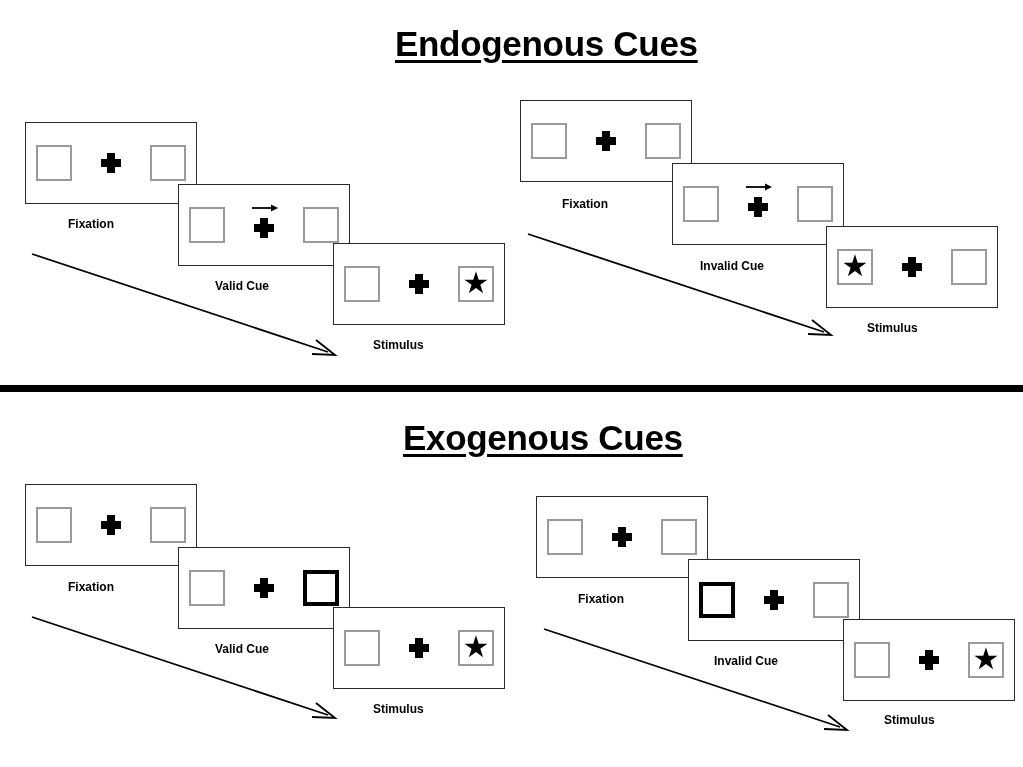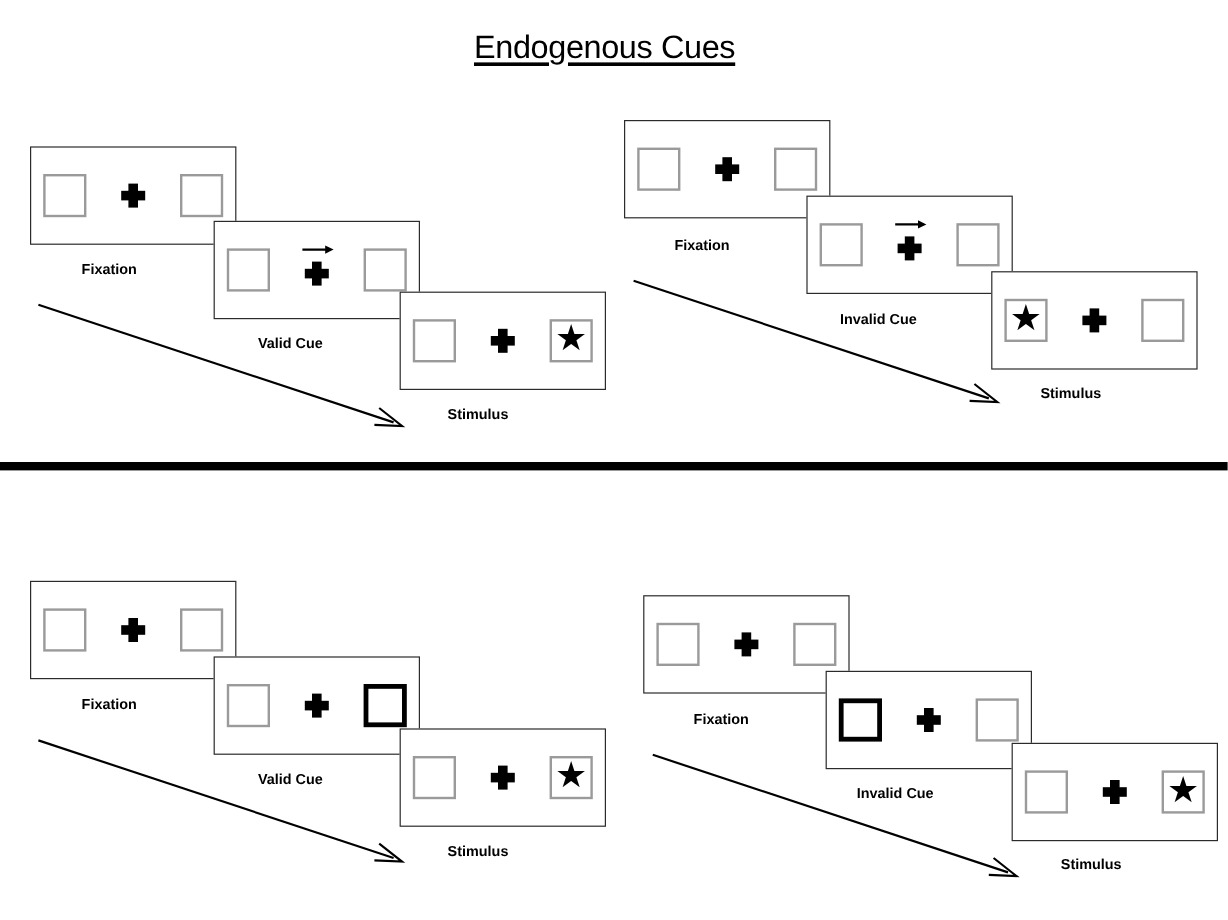--- a/index.html
+++ b/index.html
@@ -6,22 +6,22 @@
   body{
     width:1023px;height:767px;background:#ffffff;
     font-family:"Liberation Sans", sans-serif;
     position:relative;overflow:hidden;
   }
   .stage{position:absolute;left:0;top:0;width:1023px;height:767px;}
 
   
   .section-title{
     position:absolute;
-    font-size:27px;
-    font-weight:normal;
+    font-size:35px;
+    font-weight:bold;
     color:#000;
     text-decoration:underline;
     text-underline-offset:4px;
     text-decoration-thickness:3px;
     white-space:nowrap;
     letter-spacing:-0.3px;
   }
 
   
   .divider{
@@ -178,20 +178,21 @@
   </div>
   <div class="caption" style="left:867px;top:321px;">Stimulus</div>
 
   <svg class="time-arrow" style="left:524px;top:228px;width:320px;height:118px;" viewBox="0 0 320 118">
     <line x1="4" y1="6" x2="300" y2="104" stroke="#000" stroke-width="1.8"></line>
     <path d="M288 92 L307 107 L284 106" fill="none" stroke="#000" stroke-width="1.8"></path>
   </svg>
 
   <div class="divider" style="top:385px;"></div>
 
+  <div class="section-title" style="left:403px;top:418px;">Exogenous Cues</div>
 
   <div class="frame" style="left:25px;top:484px;width:172px;height:82px;">
     <div class="frame-inner">
       <div class="box"></div>
       <div class="plus-wrap">
         <div class="plus"></div>
       </div>
       <div class="box"></div>
     </div>
   </div>

